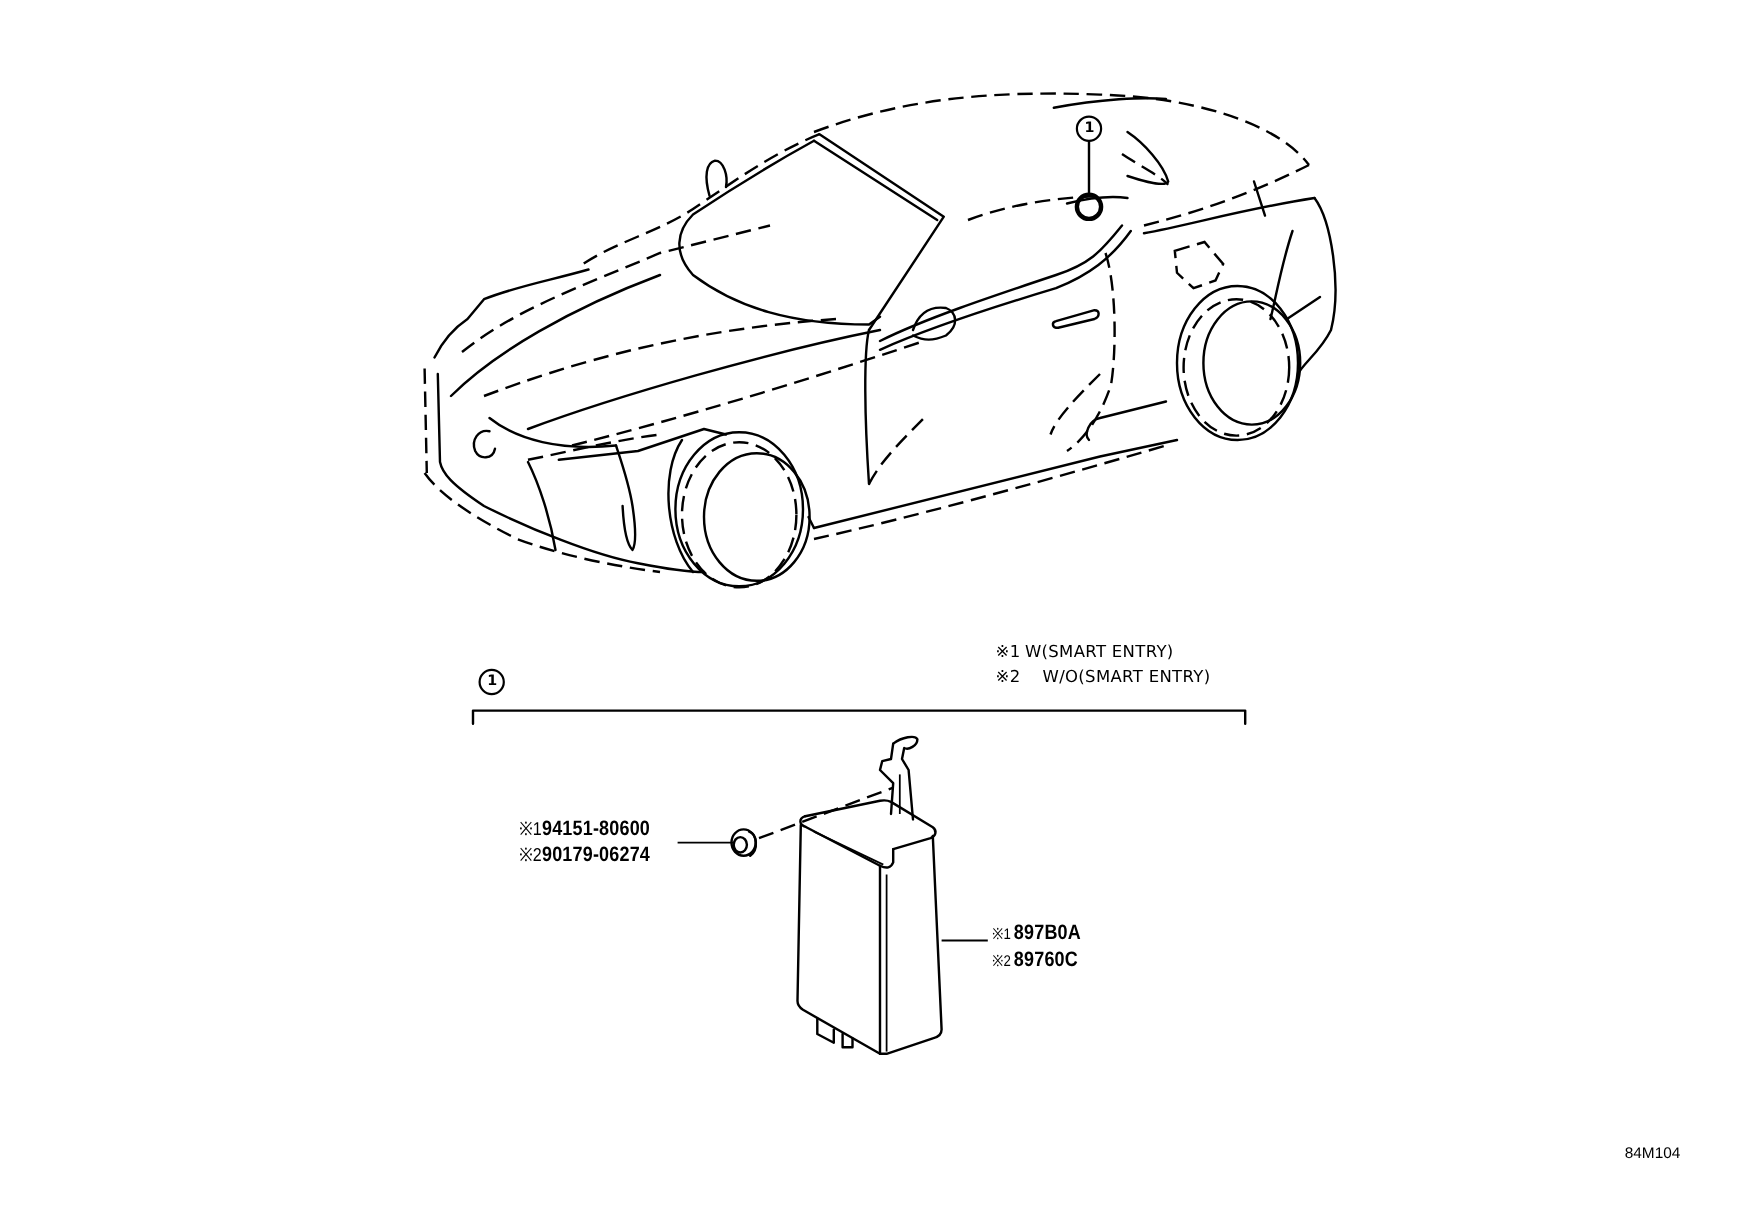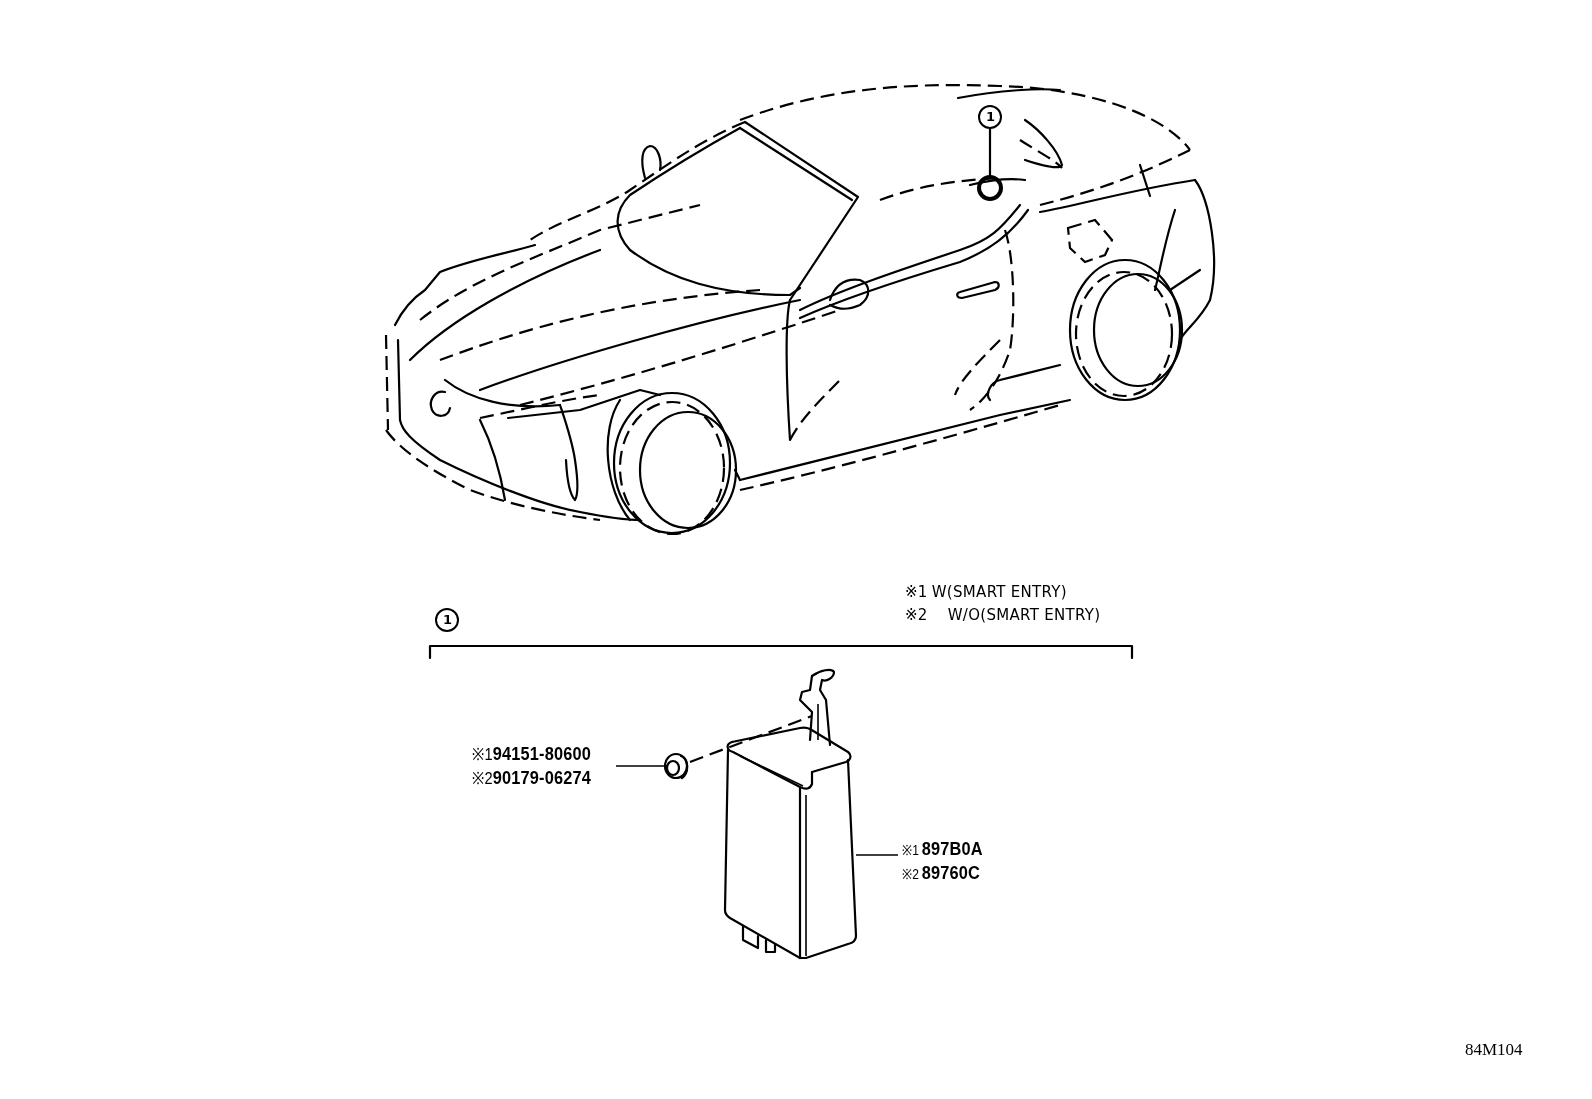--- a/index.html
+++ b/index.html
@@ -7,21 +7,21 @@
            font-family: "Liberation Sans", sans-serif; color: #000; }
     svg.art { position: absolute; left: 0; top: 0; }
     .ln { fill: none; stroke: #000; stroke-width: 2.2; stroke-linecap: round; stroke-linejoin: round; }
     .dash { fill: none; stroke: #000; stroke-width: 2.2; stroke-dasharray: 14 7; stroke-linecap: butt; }
     .thin { fill: none; stroke: #000; stroke-width: 1.6; }
     .txt { position: absolute; white-space: nowrap; line-height: 1; }
     .note { font-family: "DejaVu Sans", sans-serif; font-size: 15px; letter-spacing: 0.3px; }
     .pn { font-family: "Liberation Sans", sans-serif; font-weight: bold; font-size: 19px; letter-spacing: 0.2px; transform: scaleX(0.86); transform-origin: left center; }
     .pn .mk { font-weight: normal; font-size: 17px; }
     .pn .mk.small { font-size: 14px; }
-    .code { font-family: Liberation Serif, serif; font-size: 17px; }
+    .code { font-family: Liberation Sans, sans-serif; font-size: 14px; margin-left: 12px; }
     .callout-num { font-family: "DejaVu Sans", sans-serif; font-size: 13px; font-weight: bold; }
   </style>
 </head>
 <body>
 
 <svg class="art" width="1592" height="1099" viewBox="0 0 1592 1099">
 
   <g>
 
     <path class="dash" d="M 740 120 C 820 90, 900 82, 1000 86 C 1080 88, 1160 110, 1190 150"></path>

